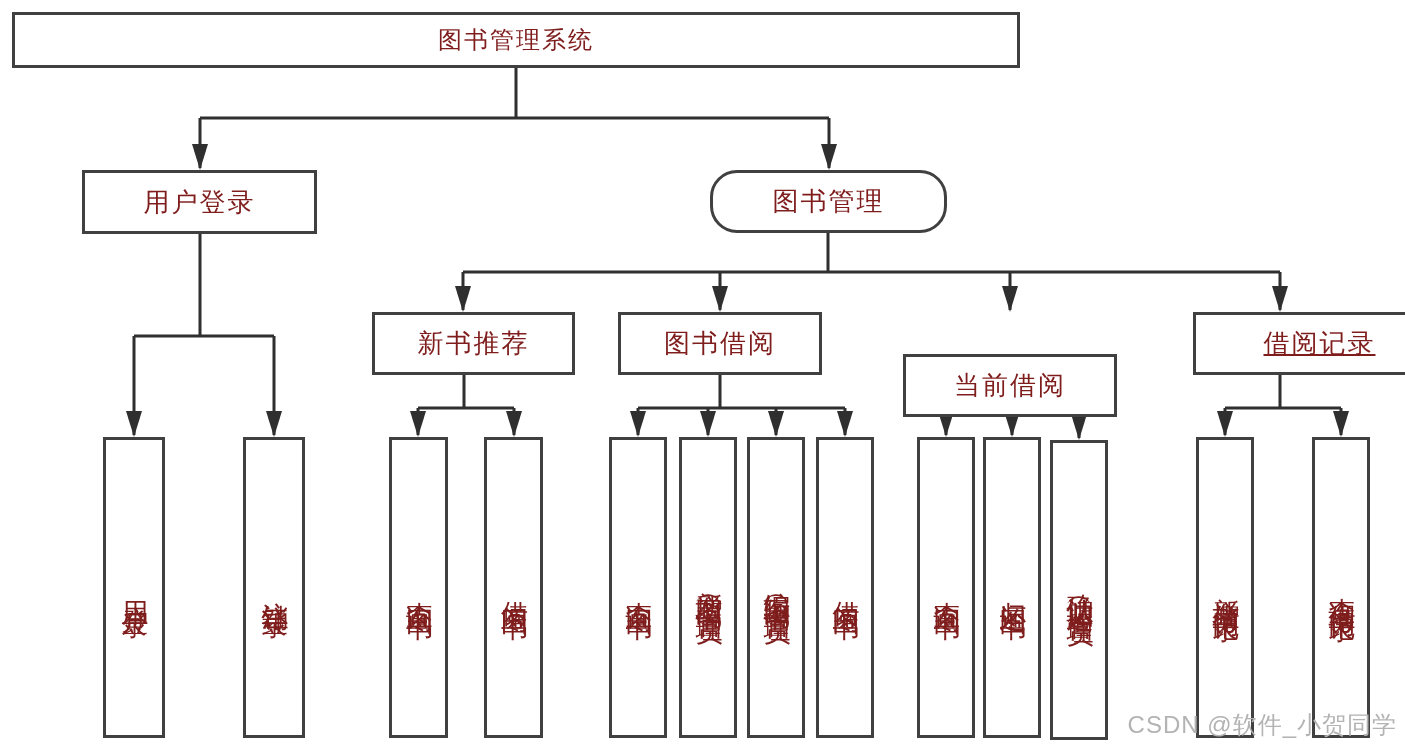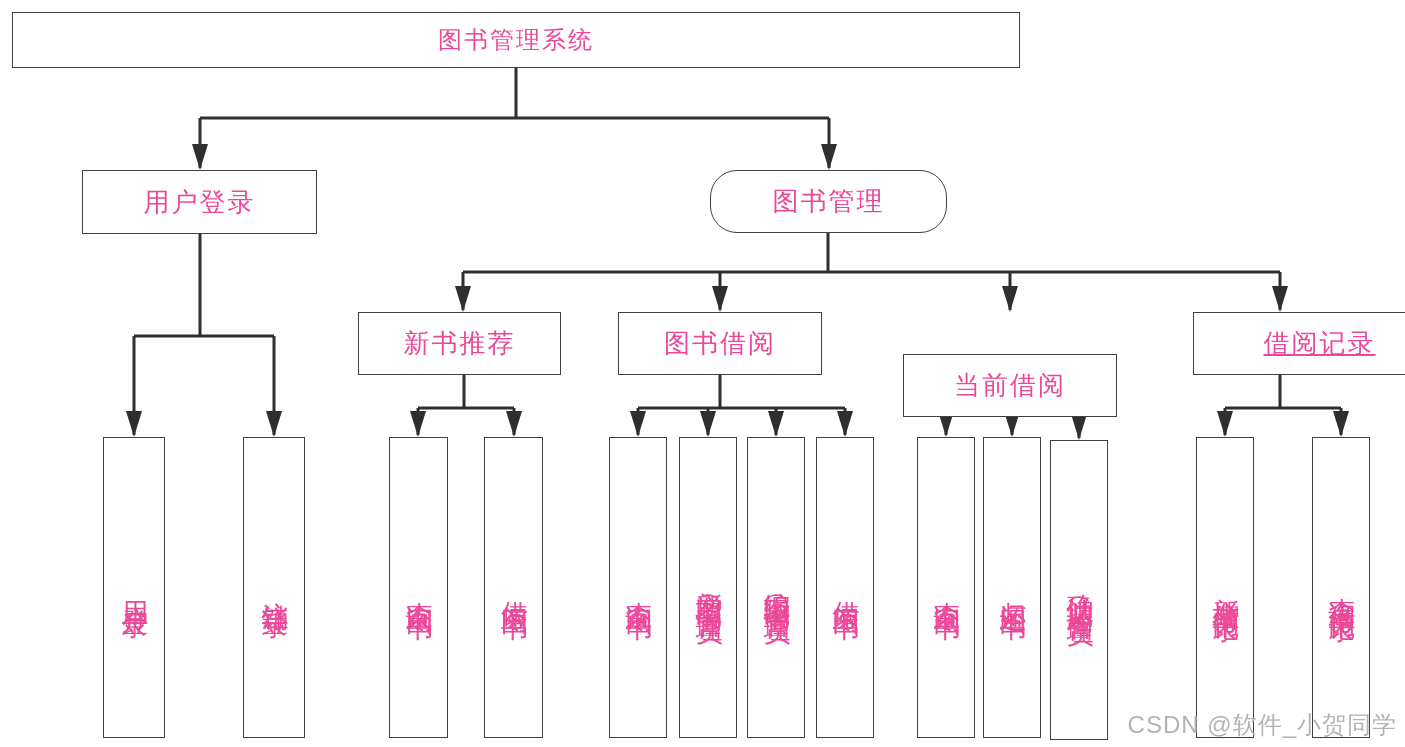--- a/index.html
+++ b/index.html
@@ -18,23 +18,23 @@
   #connector-layer {
     position: absolute;
     left: 0;
     top: 0;
     width: 1405px;
     height: 747px;
   }
   .box {
     position: absolute;
     box-sizing: border-box;
-    border: 1px solid #404040;
+    border: 3px solid #404040;
     background: #ffffff;
-    color: #ec4899;
+    color: #7f1d1d;
     display: flex;
     align-items: center;
     justify-content: center;
     text-align: center;
   }
   .box.h {
     font-size: 26px;
     letter-spacing: 2px;
   }
   .box.root {
@@ -93,21 +93,21 @@
         <polygon points="1217,411 1233,411 1225,437" fill="#2f2f2f"></polygon>
         <polygon points="1333,411 1349,411 1341,437" fill="#2f2f2f"></polygon>
       </g>
   </svg>
 
   <div class="box h root" style="left:12px; top:12px; width:1008px; height:56px;">图书管理系统</div>
 
   <div class="box h" style="left:82px; top:170px; width:235px; height:64px;">用户登录</div>
   <div class="box h" style="left:710px; top:170px; width:237px; height:63px;border-radius:27px;">图书管理</div>
 
-  <div class="box h" style="left:358px; top:312px; width:203px; height:63px;">新书推荐</div>
+  <div class="box h" style="left:372px; top:312px; width:203px; height:63px;">新书推荐</div>
   <div class="box h" style="left:618px; top:312px; width:204px; height:63px;">图书借阅</div>
   <div class="box h" style="left:903px; top:312px; width:214px; height:63px;margin-top:42px;">当前借阅</div>
   <div class="box h" style="left:1193px; top:312px; width:253px; height:63px;text-decoration:underline;">借阅记录</div>
 
   <div class="box v" style="left:103px; top:437px; width:62px; height:301px;">用户登录</div>
   <div class="box v" style="left:243px; top:437px; width:62px; height:301px;">注销登录</div>
 
   <div class="box v" style="left:389px; top:437px; width:59px; height:301px;">查询图书</div>
   <div class="box v" style="left:484px; top:437px; width:59px; height:301px;">借阅图书</div>
 

